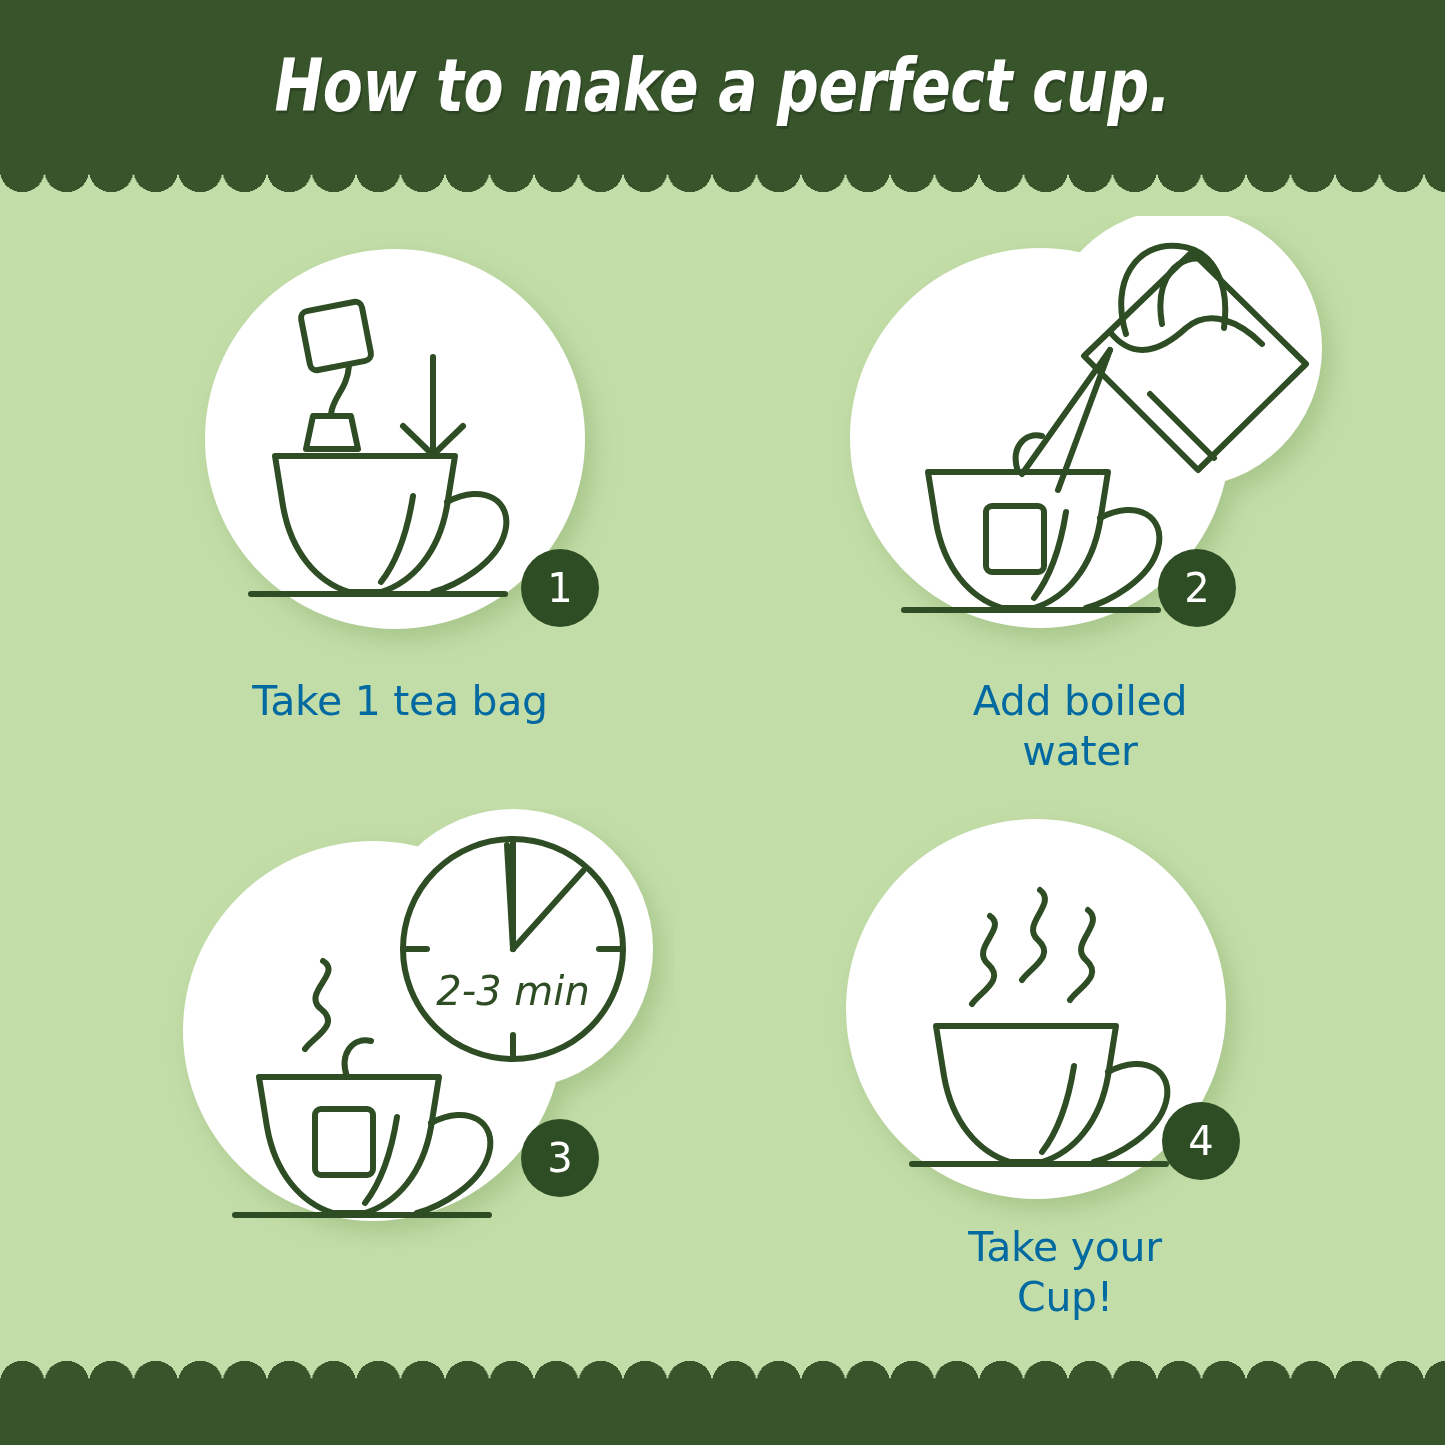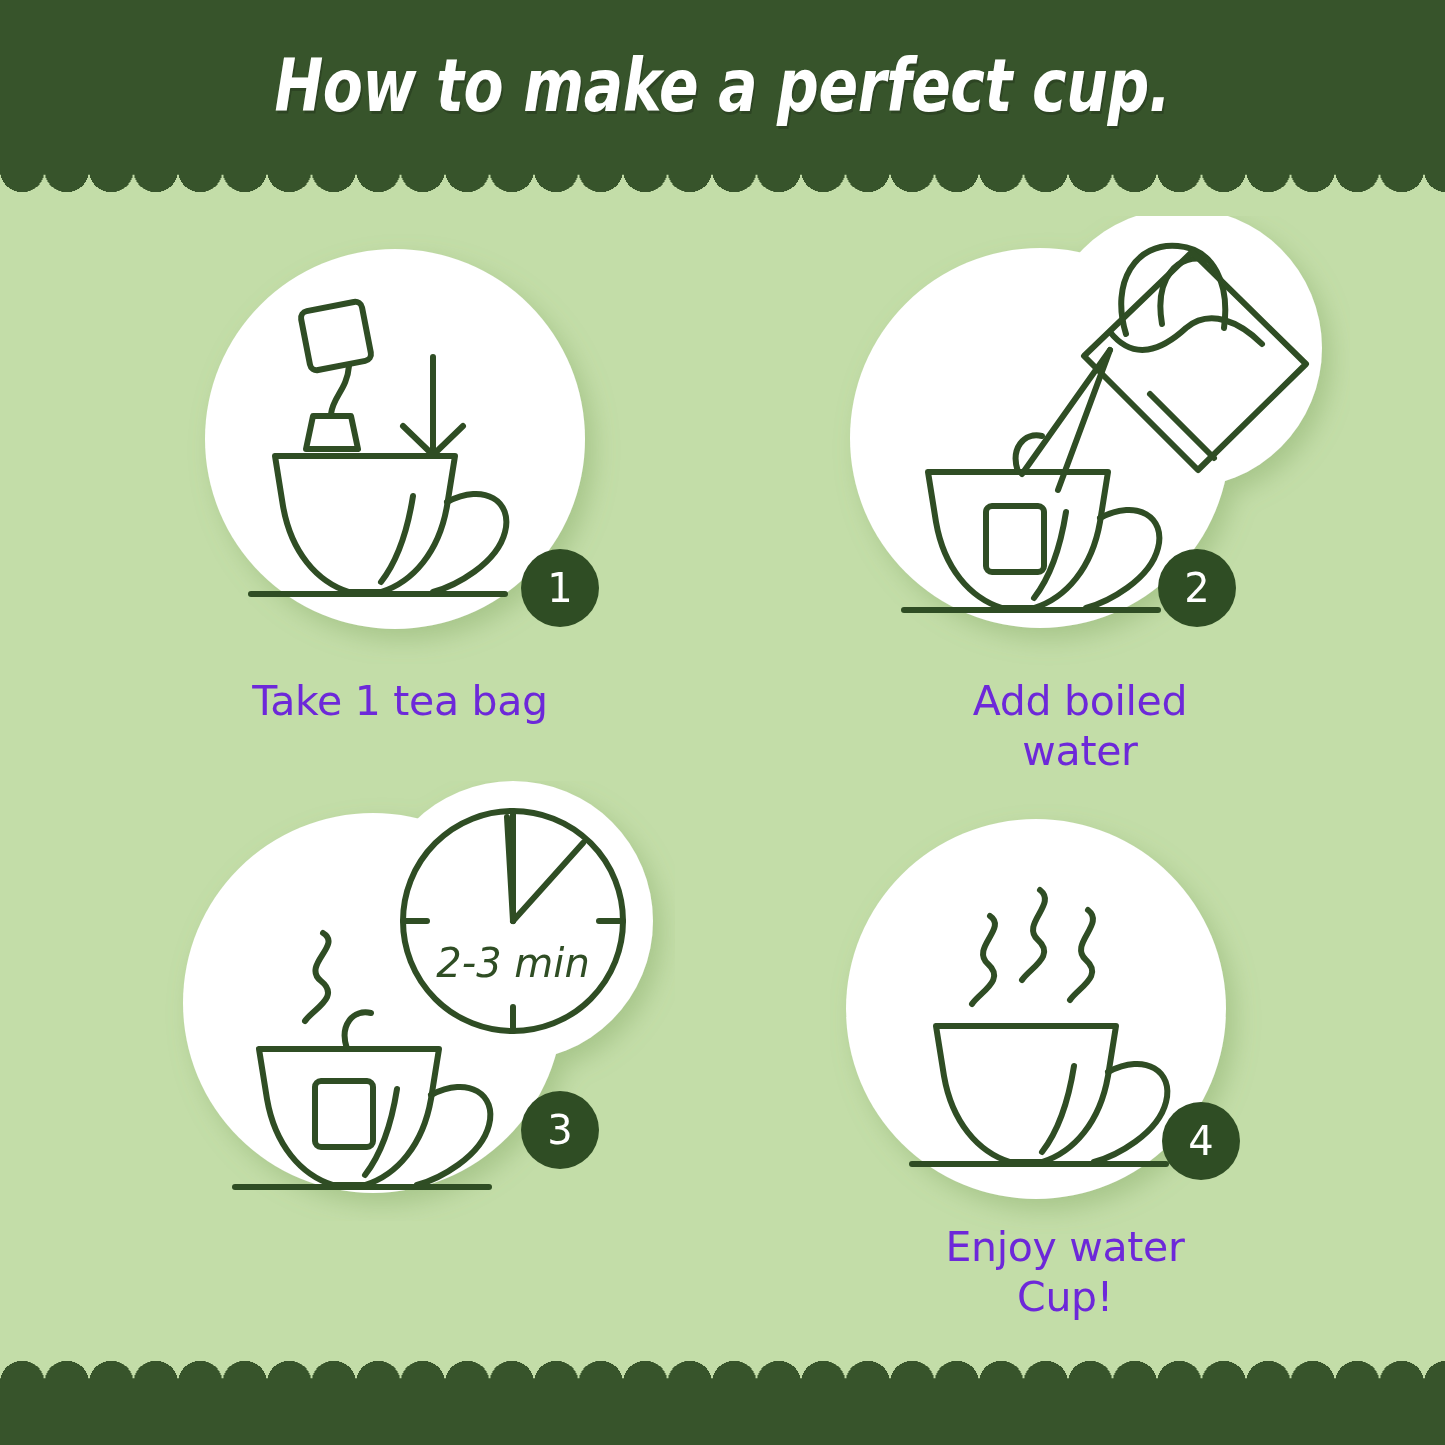--- a/index.html
+++ b/index.html
@@ -99,36 +99,36 @@
     top: 204px;
     width: 1445px;
     height: 1179px;
     z-index: 2;
   }
   .step {
     position: absolute;
   }
   .step-1 { left: 155px;  top: 30px;  width: 490px; height: 550px; }
   .step-2 { left: 810px;  top: 12px;  width: 540px; height: 585px; }
-  .step-3 { left: 155px;  top: 577px; width: 520px; height: 560px; }
+  .step-3 { left: 155px;  top: 605px; width: 520px; height: 560px; }
   .step-4 { left: 830px;  top: 600px; width: 470px; height: 550px; }
 
   .art {
     position: relative;
     width: 100%;
     height: 430px;
   }
   .art svg { position: absolute; left: 0; top: 0; }
 
   .caption {
     position: absolute;
     left: 0;
     width: 100%;
     text-align: center;
-    color: #6d28d9;
+    color: #0369a1;
     font-family: "DejaVu Sans", sans-serif;
     font-size: 41px;
     line-height: 1.22;
     letter-spacing: -0.3px;
     white-space: pre-line;
   }
   .step-1 .caption { top: 442px; }
   .step-2 .caption { top: 460px; }
   .step-3 .caption { top: 430px; }
   .step-4 .caption { top: 418px; }
@@ -309,21 +309,21 @@
 
             <path d="M278 268 C 316 248, 344 268, 336 298 C 328 330, 286 352, 264 358"></path>
 
             <path d="M244 262 C 238 300, 226 330, 212 348"></path>
 
             <path d="M82 360 L 336 360"></path>
           </g>
         </svg>
       </div>
       <div class="badge">4</div>
-      <div class="caption">Enjoy water
+      <div class="caption">Take your
 Cup!</div>
     </div>
 
   </div>
 
   <div class="scallop-bottom"></div>
   <div class="footer-band"></div>
 
 </div>
 

